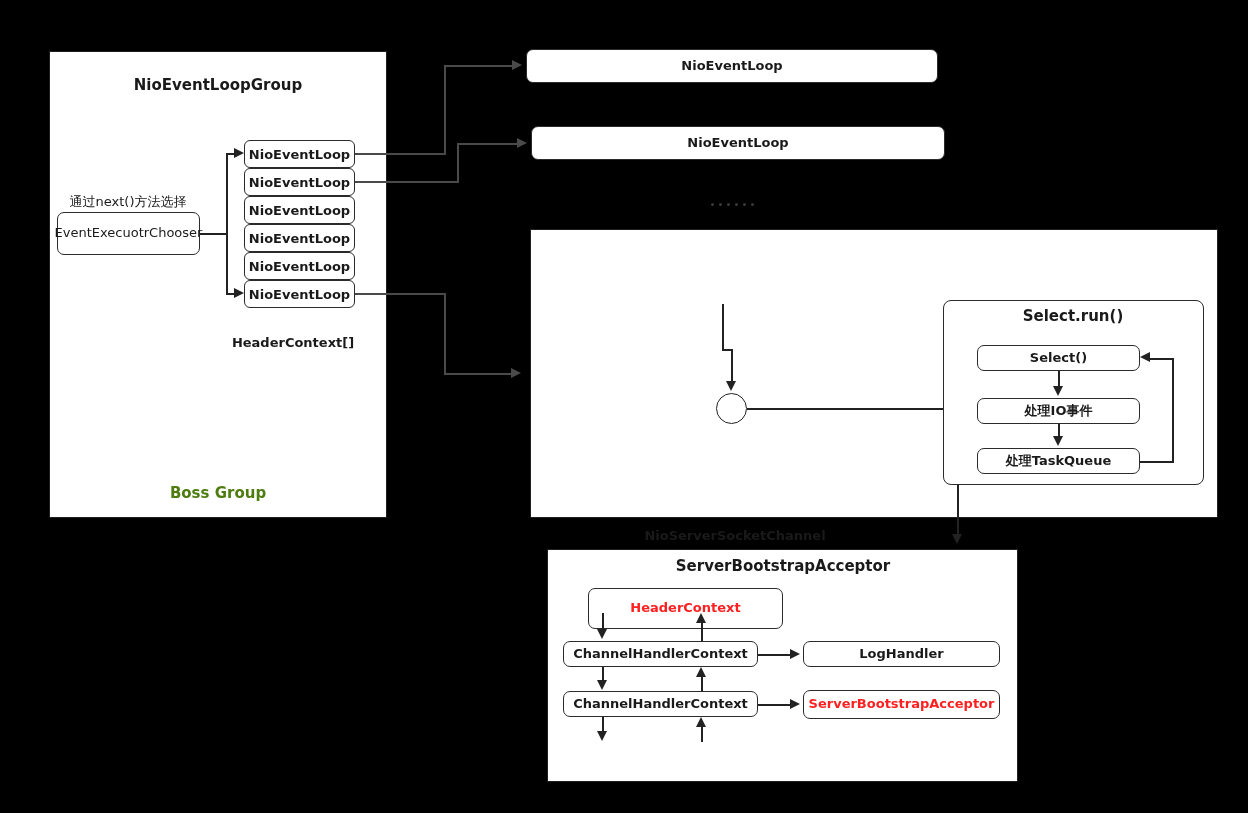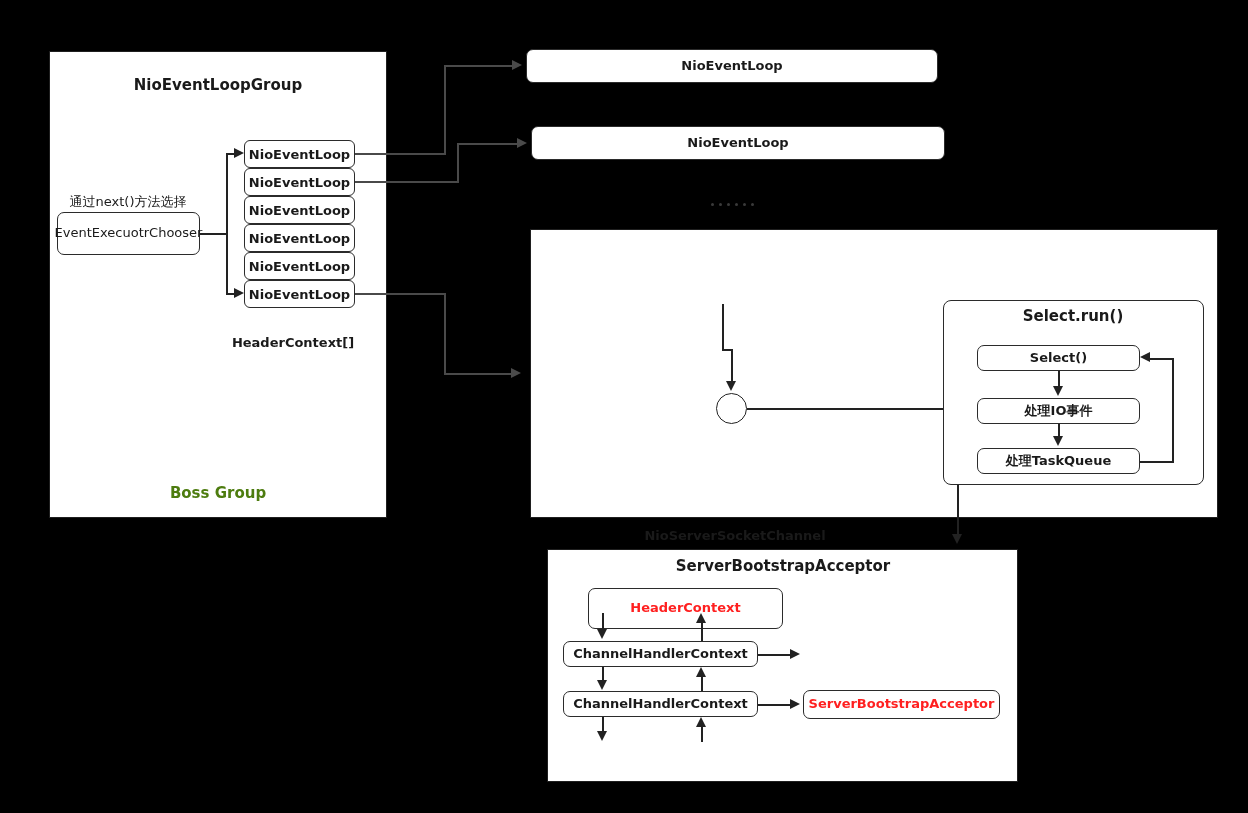--- a/index.html
+++ b/index.html
@@ -163,20 +163,21 @@
   <div class="ln v dark" style="left:957px;top:485px;height:51px;"></div>
   <div class="arrow d" style="left:952px;top:534px;"></div>
 
   <div class="panel" style="left:547px;top:549px;width:471px;height:233px;"></div>
   <div class="label bold center" style="left:783px;top:557px;font-size:15px;">ServerBootstrapAcceptor</div>
 
   <div class="node red" style="left:563px;top:588px;width:195px;height:41px;margin-left:25px;">HeaderContext</div>
   <div class="node bold" style="left:563px;top:641px;width:195px;height:26px;">ChannelHandlerContext</div>
   <div class="node bold" style="left:563px;top:691px;width:195px;height:26px;">ChannelHandlerContext</div>
 
+  <div class="node bold" style="left:803px;top:641px;width:197px;height:26px;">LogHandler</div>
   <div class="node red" style="left:803px;top:690px;width:197px;height:29px;padding:0 6px;">ServerBootstrapAcceptor</div>
 
   <div class="ln v dark" style="left:602px;top:613px;height:18px;"></div>
   <div class="arrow d" style="left:597px;top:629px;"></div>
   <div class="ln v dark" style="left:602px;top:667px;height:15px;"></div>
   <div class="arrow d" style="left:597px;top:680px;"></div>
   <div class="ln v dark" style="left:602px;top:717px;height:16px;"></div>
   <div class="arrow d" style="left:597px;top:731px;"></div>
 
   <div class="ln v dark" style="left:701px;top:622px;height:19px;"></div>

